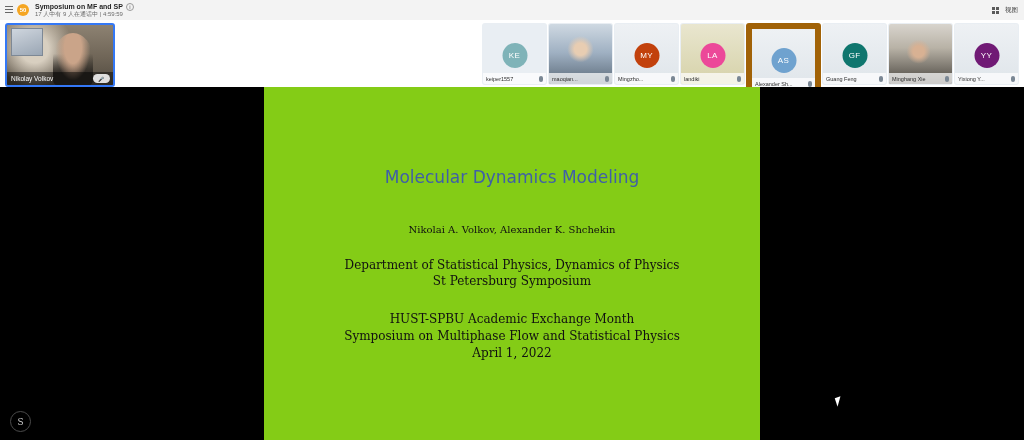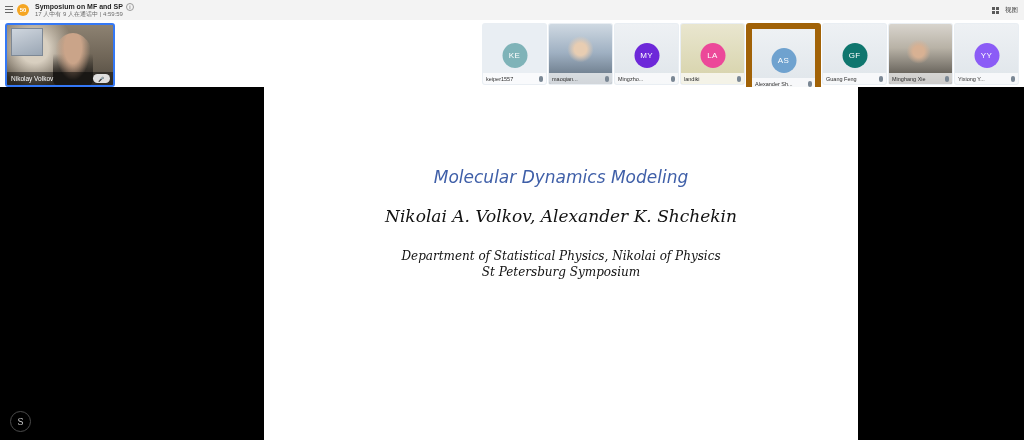--- a/index.html
+++ b/index.html
@@ -266,39 +266,38 @@
   .stage {
     position: absolute;
     left: 0; top: 87px;
     width: 1024px;
     height: 353px;
     background: #000;
   }
   .slide {
     position: absolute;
     left: 264px; top: 0;
-    width: 594px;
+    width: 496px;
     height: 353px;
-    background: #ffffff;
+    background: #84cc16;
     color: #1a1a1a;
     font-family: "DejaVu Serif", serif;
     text-align: center;
-    font-style: italic;
   }
   .slide-title {
     color: #3f5fa8;
     font-size: 17px;
     line-height: 1.45;
     margin-top: 78px;
     font-family: "DejaVu Sans", sans-serif;
     font-weight: 400;
   }
   .slide-authors {
-    margin-top: 16px;
-    font-size: 17px;
+    margin-top: 34px;
+    font-size: 10px;
     color: #111;
   }
   .slide-affil {
     margin-top: 22px;
     font-size: 12px;
     line-height: 1.35;
     color: #111;
   }
   .slide-event {
     margin-top: 22px;
@@ -387,21 +386,21 @@
       <div class="tile">
         <div class="photo p-maoqian"></div>
         <div class="label">
           <span>maoqian...</span>
           <span class="mic"></span>
         </div>
       </div>
 
       <div class="tile">
         <div class="photo p-blank-bg"></div>
-        <div class="avatar" style="background:#6d28d9">MY</div>
+        <div class="avatar" style="background:#c2410c">MY</div>
         <div class="label">
           <span>Mingzho...</span>
           <span class="mic"></span>
         </div>
       </div>
 
       <div class="tile">
         <div class="photo p-olive"></div>
         <div class="avatar" style="background:#ec4899">LA</div>
         <div class="label">
@@ -431,38 +430,43 @@
       <div class="tile">
         <div class="photo p-minghang"></div>
         <div class="label">
           <span>Minghang Xie</span>
           <span class="mic"></span>
         </div>
       </div>
 
       <div class="tile">
         <div class="photo p-blank-bg"></div>
-        <div class="avatar" style="background:#8b5cf6">YY</div>
+        <div class="avatar" style="background:#701a75">YY</div>
         <div class="label">
           <span>Yixiong Y...</span>
           <span class="mic"></span>
         </div>
       </div>
 
     </div>
   </div>
 
   <div class="stage">
     <div class="slide">
       <div class="slide-title">
         <div>Molecular Dynamics Modeling</div>
       </div>
       <div class="slide-authors">Nikolai A. Volkov, Alexander K. Shchekin</div>
       <div class="slide-affil">
-        <div>Department of Statistical Physics, Nikolai of Physics</div>
+        <div>Department of Statistical Physics, Dynamics of Physics</div>
         <div>St Petersburg Symposium</div>
+      </div>
+      <div class="slide-event">
+        <div>HUST-SPBU Academic Exchange Month</div>
+        <div>Symposium on Multiphase Flow and Statistical Physics</div>
+        <div>April 1, 2022</div>
       </div>
     </div>
     <div class="cursor"></div>
     <div class="corner-badge">S</div>
   </div>
 
 </div>
 
 </body></html>

